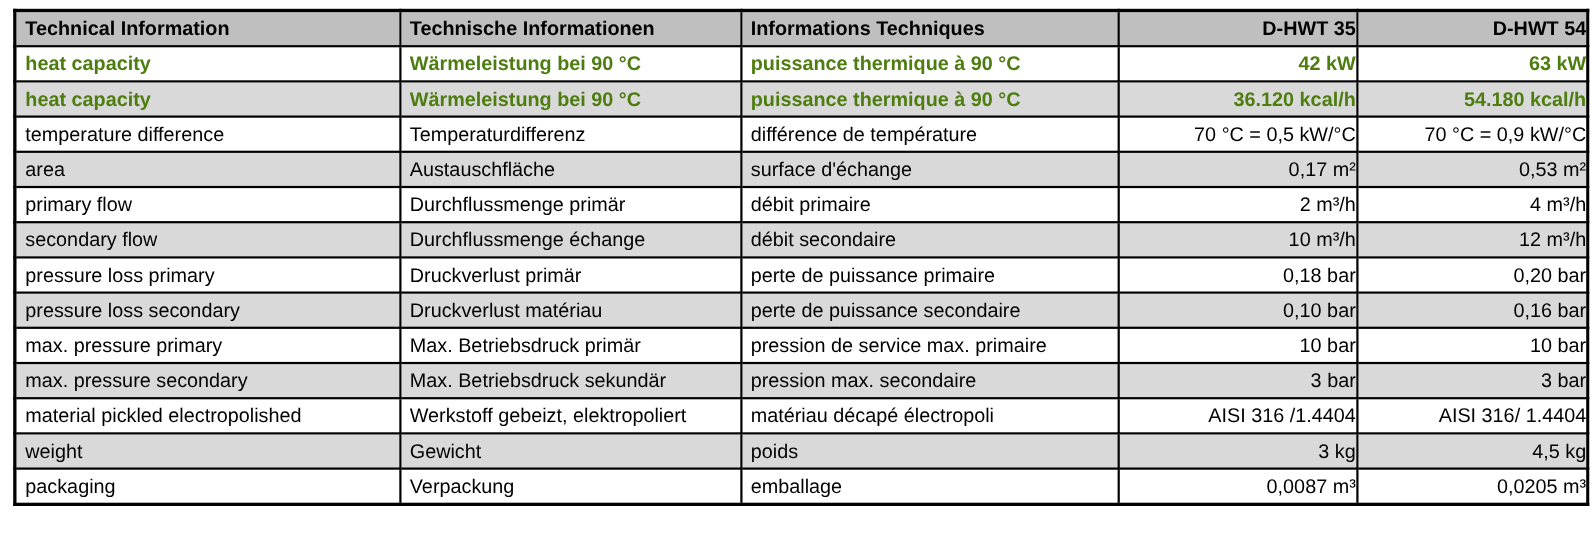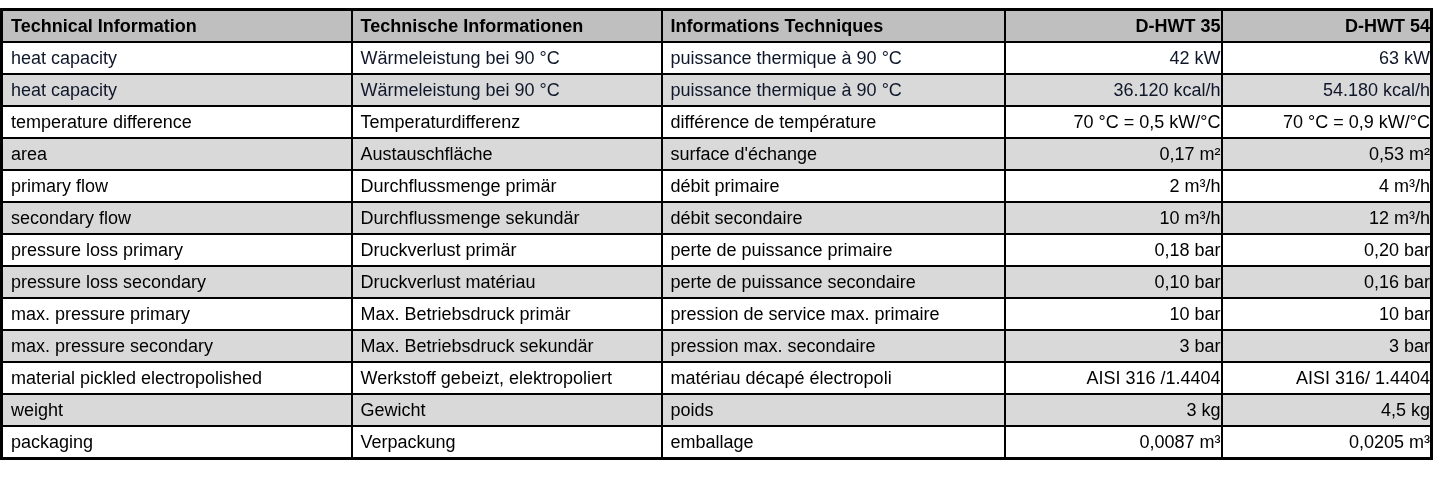--- a/index.html
+++ b/index.html
@@ -6,21 +6,21 @@
     margin: 0;
     padding: 0;
     background: #ffffff;
     font-family: "Liberation Sans", sans-serif;
   }
   .page {
     width: 1339px;
     height: 496px;
     background: #ffffff;
     box-sizing: border-box;
-    padding: 8px 0;
+    padding: 8px 12px;
   }
   table.tech {
     border-collapse: collapse;
     table-layout: fixed;
     width: 1429px;
     border: 3px solid #000000;
   }
   table.tech col.c1 { width: 350px; }
   table.tech col.c2 { width: 310px; }
   table.tech col.c3 { width: 343px; }
@@ -41,22 +41,22 @@
     background: #bfbfbf;
     font-weight: bold;
   }
   table.tech th.center, table.tech td.center {
     text-align: right;
     padding: 0;
   }
   tr.gray td { background: #d9d9d9; }
   tr.white td { background: #ffffff; }
   tr.blue td {
-    color: #0f172a;
-    font-weight: normal;
+    color: #4d7c0f;
+    font-weight: bold;
   }
 </style>
 </head>
 <body>
 
 <div class="page">
   <table class="tech">
     <colgroup>
       <col class="c1">
         <col class="c2">
@@ -102,21 +102,21 @@
     </tr>
     <tr class="white">
       <td>primary flow</td>
       <td>Durchflussmenge primär</td>
       <td>débit primaire</td>
       <td class="center">2 m³/h</td>
       <td class="center">4 m³/h</td>
     </tr>
     <tr class="gray">
       <td>secondary flow</td>
-      <td>Durchflussmenge sekundär</td>
+      <td>Durchflussmenge échange</td>
       <td>débit secondaire</td>
       <td class="center">10 m³/h</td>
       <td class="center">12 m³/h</td>
     </tr>
     <tr class="white">
       <td>pressure loss primary</td>
       <td>Druckverlust primär</td>
       <td>perte de puissance primaire</td>
       <td class="center">0,18 bar</td>
       <td class="center">0,20 bar</td>

